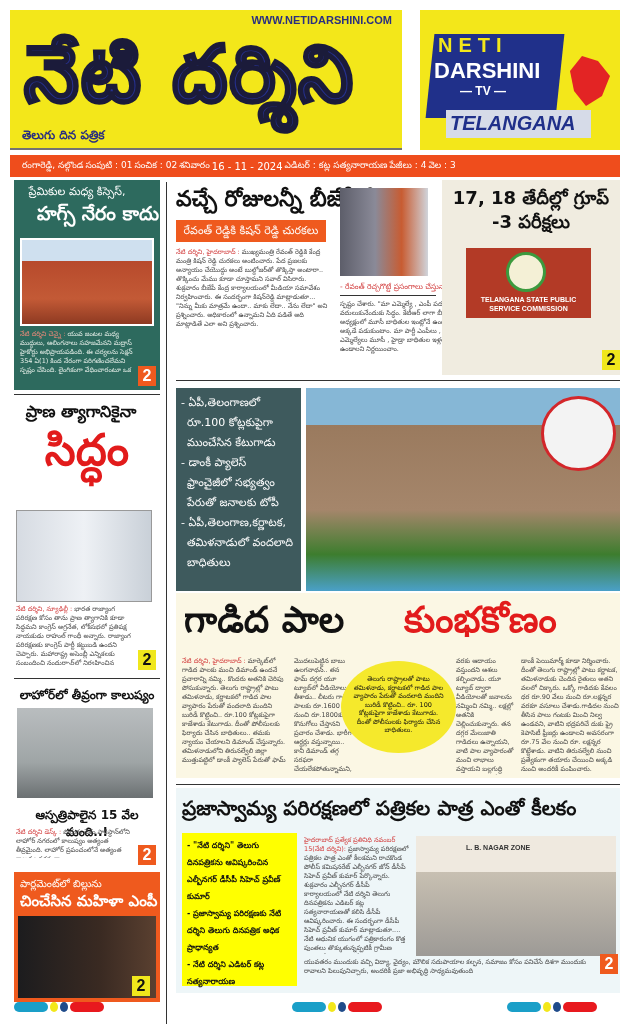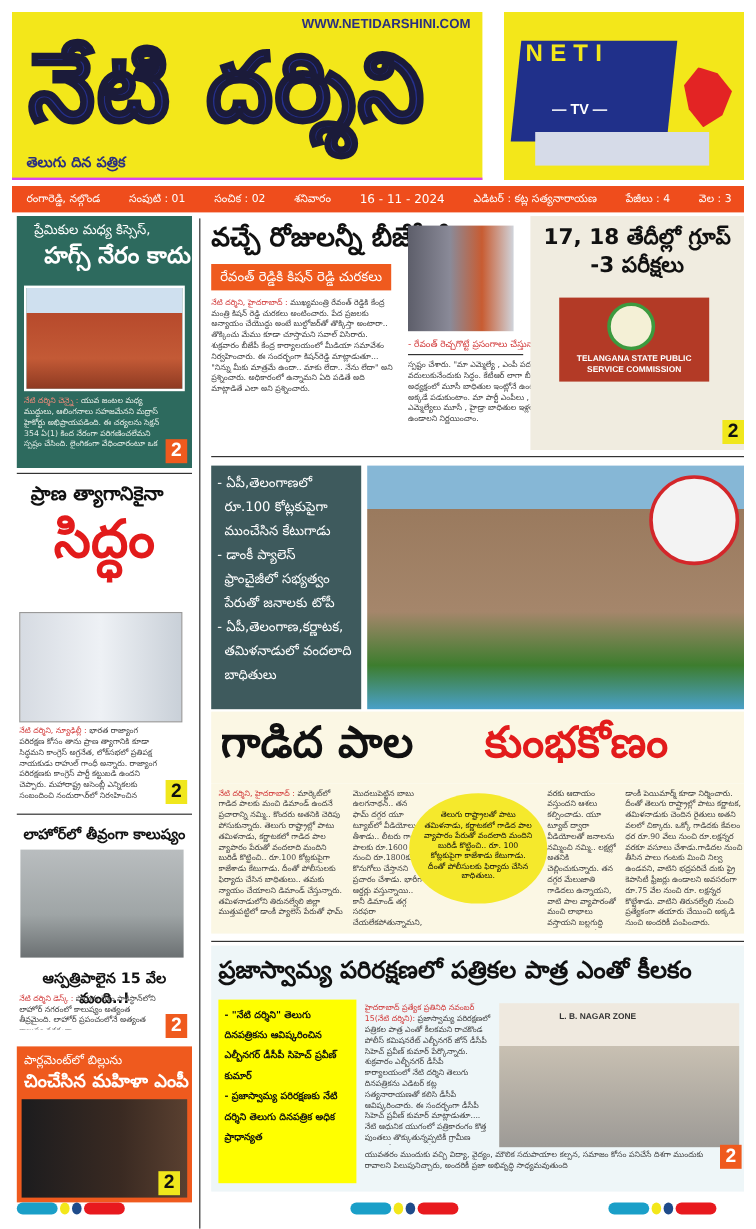--- a/index.html
+++ b/index.html
@@ -1,32 +1,32 @@
 <!DOCTYPE html>
 <html><head>
 <meta charset="utf-8">
 <style>
 *{box-sizing:border-box;margin:0;padding:0}
 body{width:630px;height:1024px;background:#fff;font-family:"DejaVu Sans",sans-serif;position:relative;overflow:hidden;color:#222}
 .abs{position:absolute}
 
-#mast{left:10px;top:10px;width:392px;height:140px;background:#f3e71a;border-bottom:2px solid #d946ef}
+#mast{left:10px;top:10px;width:392px;height:140px;background:#f3e71a;border-bottom:2px solid #737373}
 #url{right:10px;top:4px;font:bold 11px "Liberation Sans",sans-serif;color:#2a2f80}
 #logo{left:14px;top:14px;font:bold 78px "DejaVu Sans",sans-serif;color:#26318f;-webkit-text-stroke:3px #1b1b3a;letter-spacing:2px;line-height:100px;text-shadow:0 0 0 #f3e71a,3px 3px 0 #f3e71a}
 #tagline{left:12px;top:118px;font:bold 12px "DejaVu Sans",sans-serif;color:#2a2f80}
 #tvbox{left:420px;top:10px;width:200px;height:140px;background:#f3e71a}
 #tv1{left:10px;top:24px;width:130px;height:84px;background:#20308a;transform:skewX(-6deg)}
 #tvneti{left:18px;top:24px;font:bold 20px "Liberation Sans",sans-serif;color:#f3e71a;letter-spacing:6px}
 #tvdar{left:14px;top:48px;font:bold 22px "Liberation Sans",sans-serif;color:#fff}
 #tvtv{left:40px;top:74px;font:bold 12px "Liberation Sans",sans-serif;color:#fff}
 #tv2{left:26px;top:100px;width:145px;height:28px;background:#d6dbe8}
 #tvtel{left:30px;top:102px;font:italic bold 20px "Liberation Sans",sans-serif;color:#20308a}
 #tvmap{left:150px;top:46px;width:40px;height:50px;background:#e32424;clip-path:polygon(30% 0,70% 10%,100% 40%,80% 80%,40% 100%,10% 70%,0 30%)}
 
-#strip{left:10px;top:155px;width:610px;height:22px;background:#ef4d1c;display:flex;align-items:center;gap:24px;padding-left:12px;color:#fff;font-size:9px}
+#strip{left:10px;top:155px;width:610px;height:22px;background:#ef4d1c;display:flex;align-items:center;gap:2px;padding-left:12px;color:#fff;font-size:9px}
 #strip span{white-space:nowrap}
 
 .vline{width:1px;background:#333}
 .pgno{background:#f0e71c;color:#111;font:bold 16px "Liberation Sans",sans-serif;width:18px;height:20px;display:flex;align-items:center;justify-content:center}
 .pgno.or{background:#ef5a1e;color:#fff}
 .body{font-size:6.5px;line-height:9px;color:#444}
 .body b{color:#d23b3b;font-weight:normal}
 .photo{border:1px solid #999}
 
 #s1{left:14px;top:180px;width:146px;height:210px;background:#2d6a5e}
@@ -99,22 +99,24 @@
 <body>
 
 <div id="mast" class="abs">
   <div id="url" class="abs">WWW.NETIDARSHINI.COM</div>
   <div id="logo" class="abs">నేటి దర్శిని</div>
   <div id="tagline" class="abs">తెలుగు దిన పత్రిక</div>
 </div>
 <div id="tvbox" class="abs">
   <div id="tv1" class="abs"></div>
   <div id="tvneti" class="abs">NETI</div>
+  <div id="tvdar" class="abs">DARSHINI</div>
   <div id="tvtv" class="abs">— <span>TV</span> —</div>
   <div id="tv2" class="abs"></div>
+  <div id="tvtel" class="abs">TELANGANA</div>
   <div id="tvmap" class="abs"></div>
 </div>
 
 <div id="strip" class="abs">
   <span>రంగారెడ్డి, నల్గొండ</span>
   <span>సంపుటి : 01</span>
   <span>సంచిక : 02</span>
   <span>శనివారం</span>
   <span style="font-size:10px">16 - 11 - 2024</span>
   <span>ఎడిటర్ : కట్ల సత్యనారాయణ</span>
@@ -198,20 +200,21 @@
   <div class="col body" style="left:280px;width:60px;height:118px;overflow:hidden">వరకు ఆదాయం వస్తుందని ఆశలు కల్పించాడు. యూ ట్యూబ్ ద్వారా వీడియోలతో జనాలను నమ్మించి నమ్మి.. లక్షల్లో అతనికి చెల్లించుకున్నారు. తన దగ్గర మేలుజాతి గాడిదలు ఉన్నాయని, వాటి పాల వ్యాపారంతో మంచి లాభాలు వస్తాయని బల్లగుద్ది చెప్పుకున్నారు. ఏకంగా విల్లుపురంలో</div>
   <div class="col body" style="left:345px;width:98px;height:118px;overflow:hidden">డాంకీ పెయిమార్మ్ కూడా నిర్మించారు. దీంతో తెలుగు రాష్ట్రాల్లో పాటు కర్ణాటక, తమిళనాడుకు చెందిన రైతులు అతని వలలో చిక్కారు. ఒక్కో గాడిదకు కేవలం ధర రూ.90 వేలు నుంచి రూ.లక్షన్నర వరకూ వసూలు చేశాడు.గాడిదల నుంచి తీసిన పాలు గంటకు మించి నిల్వ ఉండవని, వాటిని భద్రపరిచే దుకు ఫ్రై కెపాసిటీ ఫ్రీజర్లు ఉండాలని అవసరంగా రూ.75 వేల నుంచి రూ. లక్షన్నర కొట్టేశాడు. వాటిని తిరునల్వేలి నుంచి ప్రత్యేకంగా తయారు చేయించి అక్కడి నుంచి అందరికీ పంపించారు.</div>
 </div>
 <div id="rule2" class="abs"></div>
 
 <div id="m3" class="abs">
   <div id="m3h" class="abs">ప్రజాస్వామ్య పరిరక్షణలో పత్రికల పాత్ర ఎంతో కీలకం</div>
   <div id="m3y" class="abs">
     <div>- "నేటి దర్శిని" తెలుగు దినపత్రికను ఆవిష్కరించిన ఎల్బీనగర్ డీసీపీ సిహెచ్ ప్రవీణ్ కుమార్</div>
     <div>- ప్రజాస్వామ్య పరిరక్షణకు నేటి దర్శిని తెలుగు దినపత్రిక అధిక ప్రాధాన్యత</div>
+    <div>- నేటి దర్శిని ఎడిటర్ కట్ల సత్యనారాయణ</div>
   </div>
   <div id="m3b" class="abs body" style="height:118px;overflow:hidden"><b>హైదరాబాద్ ప్రత్యేక ప్రతినిధి నవంబర్ 15(నేటి దర్శిని):</b> <span>ప్రజాస్వామ్య పరిరక్షణలో పత్రికల పాత్ర ఎంతో కీలకమని రాచకొండ పోలీస్ కమిషనరేట్ ఎల్బీనగర్ జోన్ డీసీపీ సిహెచ్ ప్రవీణ్ కుమార్ పేర్కొన్నారు. శుక్రవారం ఎల్బీనగర్ డీసీపీ కార్యాలయంలో నేటి దర్శిని తెలుగు దినపత్రికను ఎడిటర్ కట్ల సత్యనారాయణతో కలిసి డీసీపీ ఆవిష్కరించారు. ఈ సందర్భంగా డీసీపీ సిహెచ్ ప్రవీణ్ కుమార్ మాట్లాడుతూ.... నేటి ఆధునిక యుగంలో పత్రికారంగం కొత్త పుంతలు తొక్కుతున్నప్పటికీ గ్రామీణ స్థాయిలో ప్రజలకు అనేక అంశాలపై అవగాహన కల్పించడంలో</span></div>
   <div id="m3p" class="abs">
     <div class="abs" style="left:50px;top:8px;font:bold 7px 'Liberation Sans',sans-serif;color:#333">L. B. NAGAR ZONE</div>
   </div>
   <div id="m3b2" class="abs body" style="height:20px;overflow:hidden">యువతరం ముందుకు వచ్చి విద్యా, వైద్యం, మౌలిక సదుపాయాల కల్పన, సమాజం కోసం పనిచేసే దిశగా ముందుకు రావాలని పిలుపునిచ్చారు, అందరికీ ప్రజా అభివృద్ధి సాధ్యమవుతుంది</div>
   <div id="m3n" class="abs pgno or">2</div>
 </div>
 
 <div class="abs dots" style="left:14px;top:1002px">

